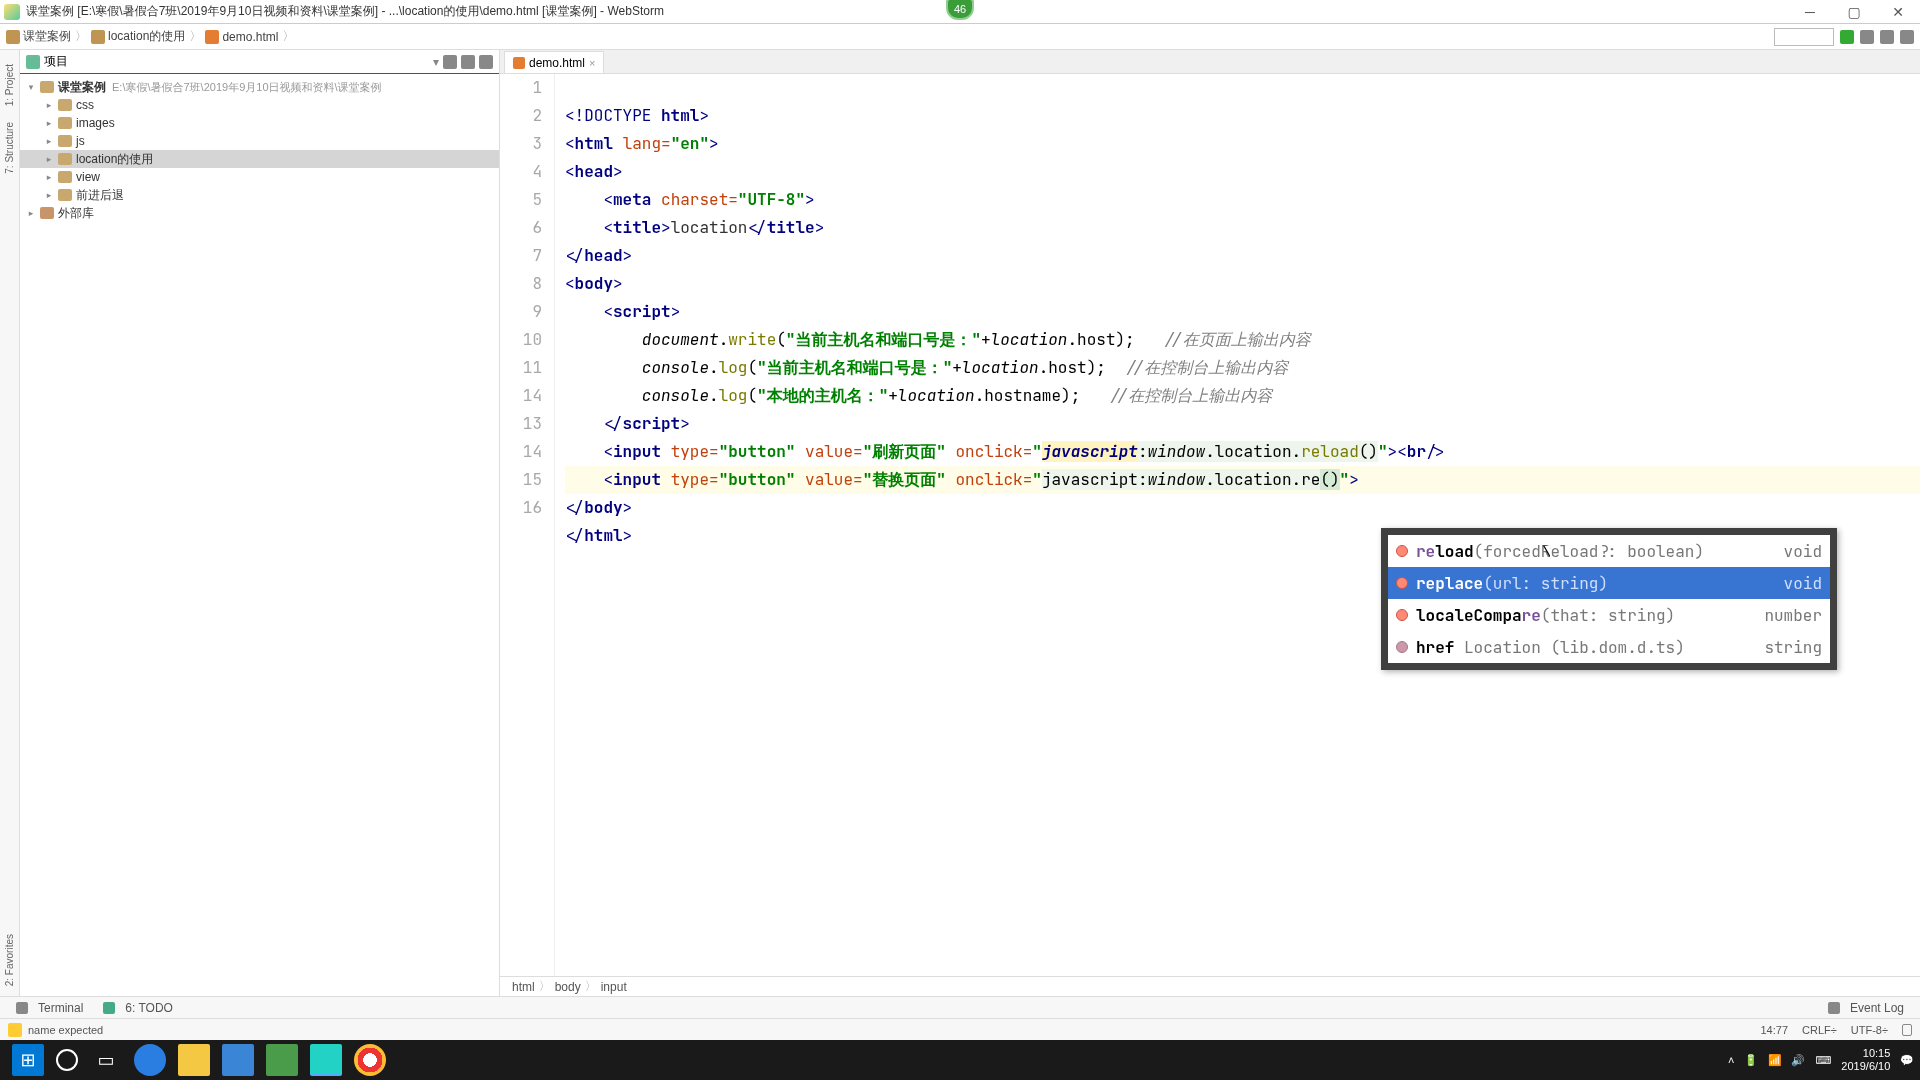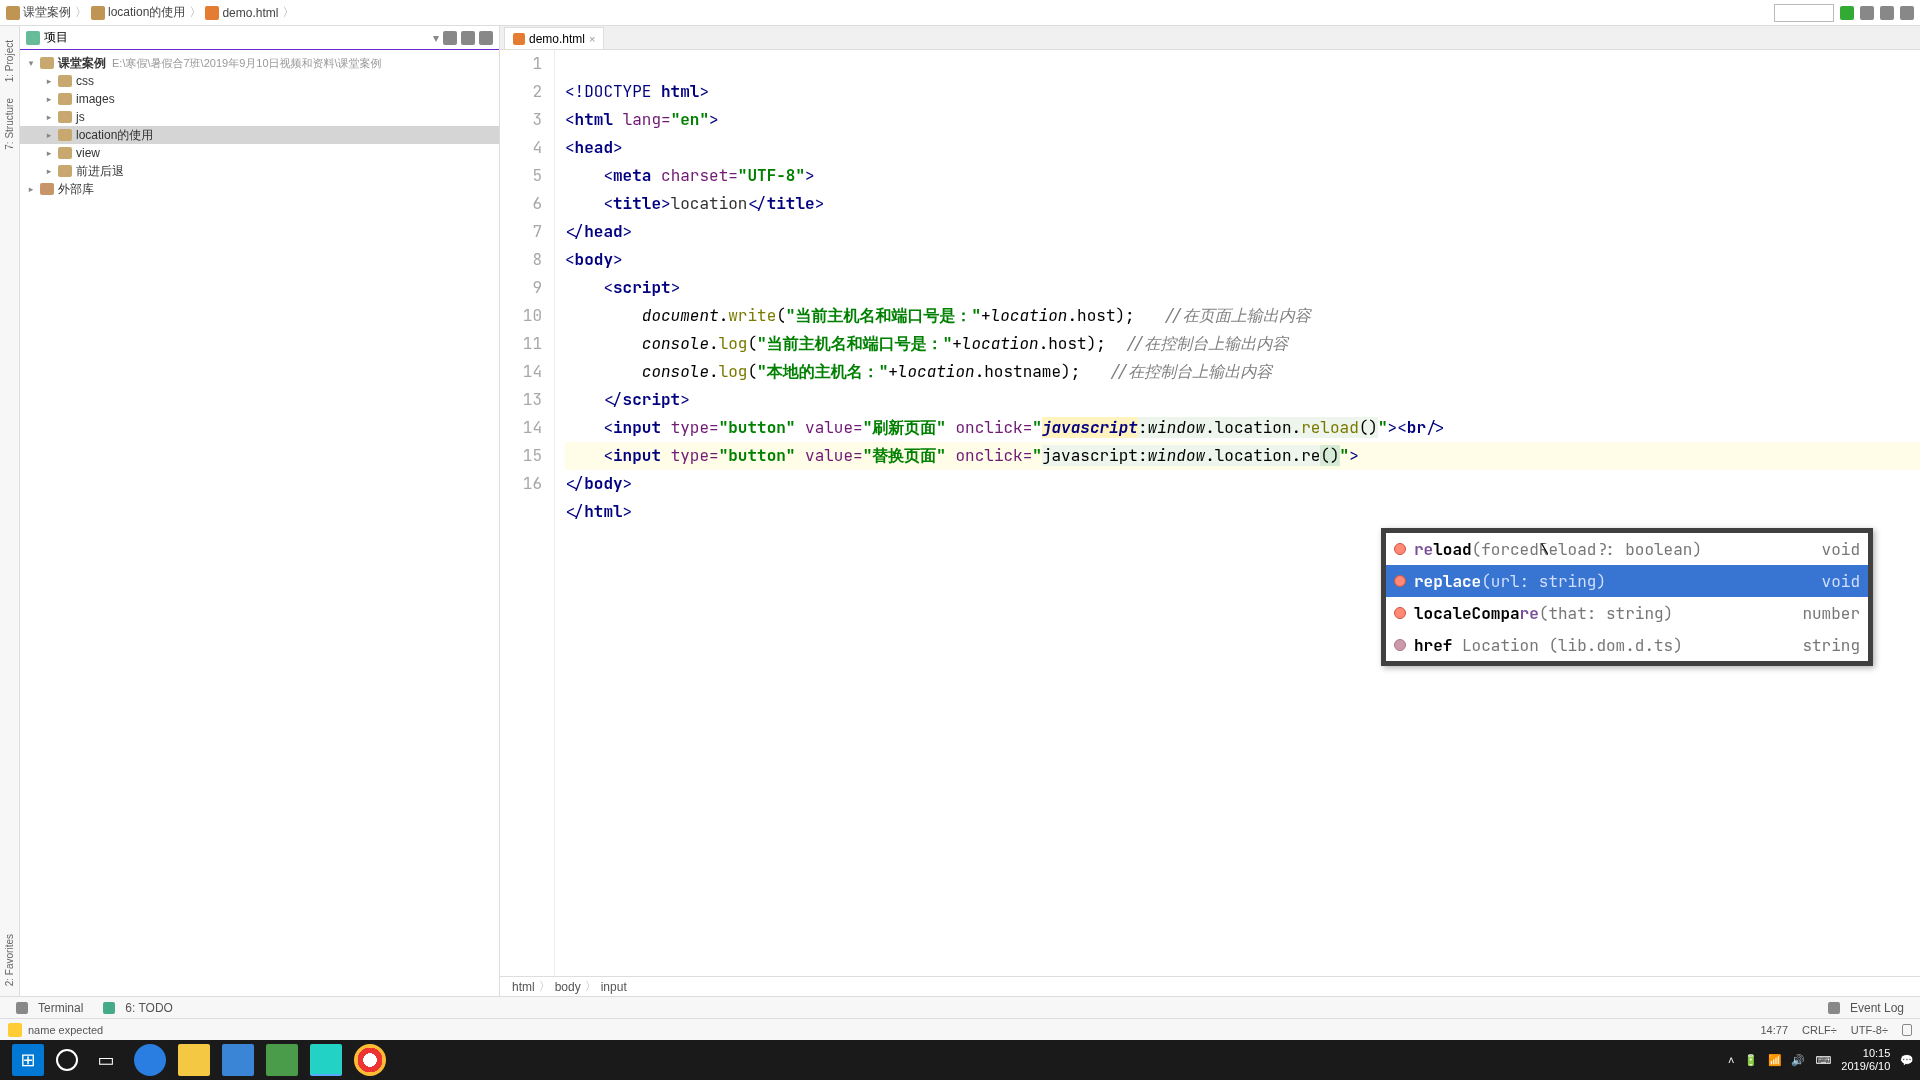--- a/index.html
+++ b/index.html
@@ -39,30 +39,30 @@
 .tree-row .muted { color: #999; margin-left: 6px; font-size: 11px; }
 .editor-area { flex: 1; display: flex; flex-direction: column; background: #fff; }
 .tabs { height: 24px; display: flex; align-items: flex-end; background: #f0f0f0; border-bottom: 1px solid #ddd; padding-left: 4px; }
 .tab { height: 22px; background: #fff; border: 1px solid #ddd; border-bottom: none; padding: 0 8px; display: flex; align-items: center; font-size: 12px; gap: 4px; }
 .tab .close { color: #999; font-size: 11px; }
 .tab .fi { width: 12px; height: 12px; background: #e47d31; border-radius: 2px; }
 .code-wrap { flex: 1; display: flex; font-family: "JetBrains Mono", Consolas, monospace; font-size: 16px; line-height: 28px; position: relative; }
 .gutter { width: 55px; text-align: right; padding-right: 12px; color: #a8a8a8; background: #fff; border-right: 1px solid #eee; user-select: none; }
 .code { flex: 1; padding-left: 10px; white-space: pre; position: relative; }
 .k { color: #000080; font-weight: bold; }
-.attr { color: #701a75; }
+.attr { color: #c2410c; }
 .str { color: #008000; font-weight: bold; }
 .ital { font-style: italic; }
 .cmt { color: #808080; font-style: italic; }
 .tag { color: #000080; }
 .txt { color: #333; }
 .hl-line { background: #fffde7; display: inline-block; width: 100%; }
 .hl-js { background: #edf5ed; }
 .hl-p { background: #d6ebd6; }
-.completion { position: absolute; left: 1381px; top: 528px; width: 492px; background: #fff; border: 5px solid #404040; box-shadow: 2px 2px 6px rgba(0,0,0,0.3); font-family: "JetBrains Mono", Consolas, monospace; font-size: 16px; }
+.completion { position: absolute; left: 1381px; top: 528px; width: 456px; background: #fff; border: 7px solid #404040; box-shadow: 2px 2px 6px rgba(0,0,0,0.3); font-family: "JetBrains Mono", Consolas, monospace; font-size: 16px; }
 .completion .row { display: flex; align-items: center; height: 32px; padding: 0 8px; }
 .completion .row.sel { background: #3874d1; color: #fff; }
 .completion .row .circ { width: 12px; height: 12px; border-radius: 50%; margin-right: 8px; flex-shrink: 0; }
 .circ.m { background: #f87; border: 1px solid #c54; }
 .circ.p { background: #c9a; border: 1px solid #a78; }
 .completion .row .nm { font-weight: bold; }
 .completion .row .nm.match { color: #7a4f9a; }
 .completion .row.sel .nm.match { color: #fff; }
 .completion .row .sig { color: #777; }
 .completion .row.sel .sig { color: #d0dfff; }
@@ -87,20 +87,30 @@
 .taskbar .tb-ic { width: 32px; height: 32px; margin: 0 6px; border-radius: 2px; display: flex; align-items: center; justify-content: center; color: #fff; font-size: 18px; }
 .taskbar .win { background: #0078d4; }
 .taskbar .tray { margin-left: auto; display: flex; align-items: center; gap: 10px; color: #fff; font-size: 11px; }
 .taskbar .clock { text-align: right; line-height: 13px; }
 </style>
 </head>
 <body>
 
 <div class="app">
 
+  <div class="titlebar">
+    <div class="app-icon"></div>
+    <div class="title">课堂案例 [E:\寒假\暑假合7班\2019年9月10日视频和资料\课堂案例] - ...\location的使用\demo.html [课堂案例] - WebStorm</div>
+    <div class="badge46">46</div>
+    <div class="win-controls">
+      <div>─</div>
+      <div>▢</div>
+      <div>✕</div>
+    </div>
+  </div>
 
 
   <div class="navbar">
     <span class="crumb-icon folder-ic"></span>
     <span>课堂案例</span>
     <span class="sep">〉</span>
     <span class="crumb-icon folder-ic"></span>
     <span>location的使用</span>
     <span class="sep">〉</span>
     <span class="crumb-icon file-ic"></span>

